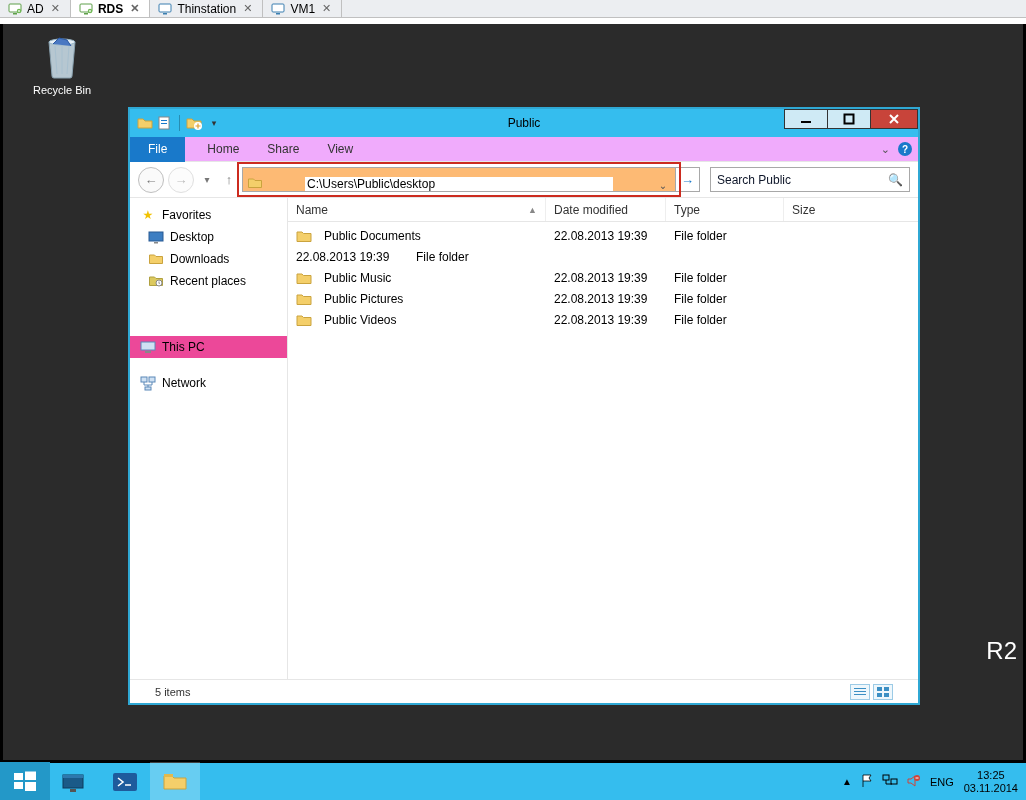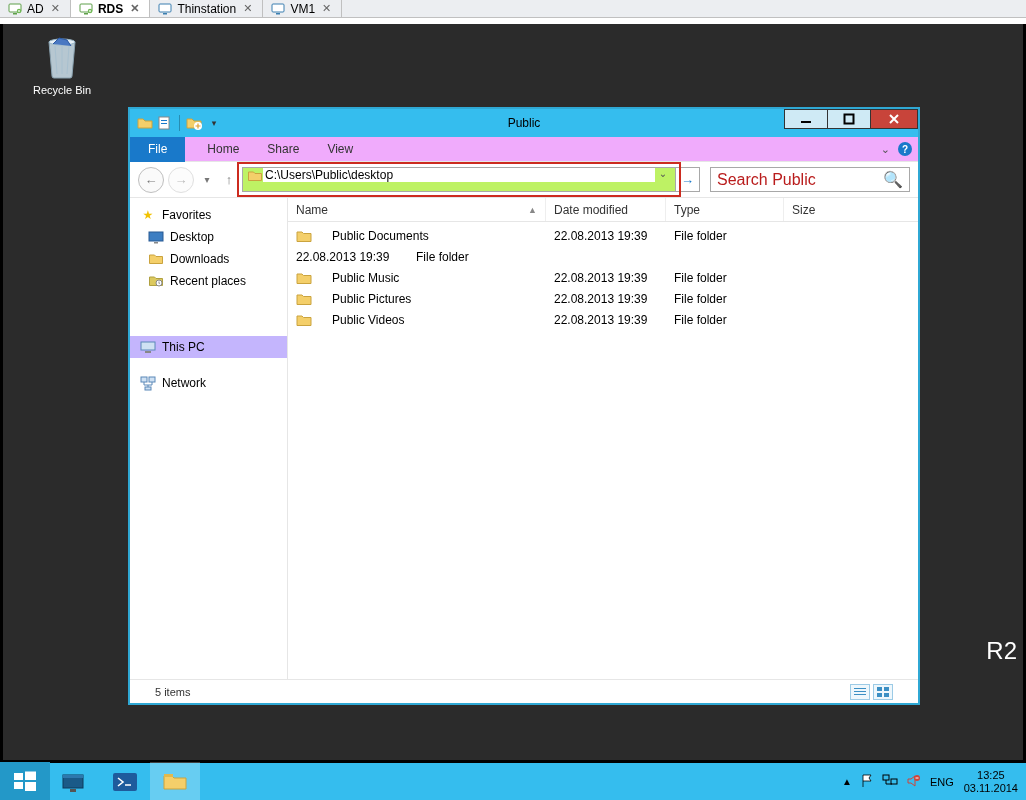--- a/index.html
+++ b/index.html
@@ -30,41 +30,41 @@
 .winbtn { width:44px; height:20px; display:flex; align-items:center; justify-content:center; border:1px solid #333; margin-left:-1px; background:#cfeaf5; font-size:11px; font-weight:bold;}
 .winbtn.close{ background:#c8443a; color:#fff; width:48px;}
 .ribbon { height:25px; background:#f0abfc; display:flex; align-items:center; font-size:12px; border-bottom:1px solid #e6e6e6; position:relative;}
 .file-tab { background:#1979ca; color:#fff; height:25px; padding:0 18px; display:flex; align-items:center; margin-right:8px;}
 .rtab { padding:0 14px; color:#333; cursor:pointer;}
 .ribbon-right{position:absolute; right:6px; display:flex; gap:8px; align-items:center;}
 .navrow { height:36px; display:flex; align-items:center; padding:4px 8px; gap:4px; border-bottom:1px solid #e6e6e6;}
 .navbtn { width:26px; height:26px; border:1px solid #bfbfbf; border-radius:13px; display:flex; align-items:center; justify-content:center; color:#777; font-size:13px; background:#fafafa;}
 .navbtn.plain{border:none;background:none;width:18px;}
 .addrwrap { flex:1; display:flex; align-items:center; position:relative;}
-.addrbox { flex:1; height:25px; border:1px solid #a8a8a8; display:flex; align-items:flex-start; padding:0 4px; background:#bef264; position:relative;}
+.addrbox { flex:1; height:25px; border:1px solid #a8a8a8; display:flex; align-items:flex-end; padding:0 4px; background:#fdba74; position:relative;gap:42px;}
 .addrbox input { flex:1; border:none; outline:none; font-size:12px; padding:0 2px;}
 .addr-drop{width:16px;color:#555;font-size:10px;text-align:center;}
 .addr-go{width:24px;height:25px;border:1px solid #a8a8a8;border-left:none;display:flex;align-items:center;justify-content:center;color:#1979ca;font-size:13px;}
 .redbox{ position:absolute; left:-6px; top:-6px; right:-6px; bottom:-6px; border:2px solid #cc2b1f; pointer-events:none;}
-.search { width:200px; height:25px; border:1px solid #a8a8a8; margin-left:6px; display:flex; align-items:center; padding:0 6px; color:#b91c1c; font-size:16px; justify-content:space-between;}
+.search { width:200px; height:25px; border:1px solid #a8a8a8; margin-left:6px; display:flex; align-items:center; padding:0 6px; color:#0f172a; font-size:12px; justify-content:space-between;}
 .body { flex:1; display:flex; min-height:0;}
 .side { width:158px; border-right:1px solid #e6e6e6; padding:6px 0; font-size:12px;}
 .side-group { margin-bottom:14px;}
 .side-item { display:flex; align-items:center; gap:6px; padding:3px 8px 3px 18px; cursor:pointer;}
 .side-item.hdr { padding-left:10px;}
-.side-item.sel { background:#c4b5fd;margin-top:44px;}
+.side-item.sel { background:#ec4899;margin-top:44px;}
 .icn{width:16px;height:16px;display:inline-flex;align-items:center;justify-content:center;}
 .main { flex:1; display:flex; flex-direction:column; font-size:12px;}
 .cols { display:flex; border-bottom:1px solid #e6e6e6; height:24px; align-items:center; color:#333; font-size:12px;}
 .cols .c{ padding:0 8px; border-right:1px solid #eee; height:100%; display:flex; align-items:center; gap:4px;}
 .c.name{width:258px;} .c.date{width:120px;} .c.type{width:118px;} .c.size{flex:1;border-right:none;}
 .sort-arrow{font-size:9px;color:#888;}
 .rows { flex:1; overflow:auto;}
 .row { display:flex; align-items:center; height:21px;}
-.row .c{ padding:0 8px; display:flex; align-items:center; gap:20px;margin-top:7px;}
+.row .c{ padding:0 8px; display:flex; align-items:center; gap:12px;margin-top:7px;}
 .ficon{width:16px;height:14px;}
 .status { height:24px; border-top:1px solid #e6e6e6; display:flex; align-items:center; padding:0 25px; font-size:11px; color:#333; justify-content:space-between;}
 .view-toggles{display:flex;gap:3px;}
 .view-toggle{width:20px;height:16px;border:1px solid #9ccbe6;display:flex;align-items:center;justify-content:center;background:#eef7fc;}
 
 
 .taskbar { position:absolute; left:0; right:0; bottom:0; height:40px; background:#35bdee; display:flex; align-items:center; border-top:3px solid #000;}
 .startbtn { width:50px; height:40px; background:#2398c8; display:flex; align-items:center; justify-content:center;}
 .tb-item { width:50px; height:40px; display:flex; align-items:center; justify-content:center;}
 .tb-item.active{ background:rgba(255,255,255,0.25); border-bottom:2px solid #fff;}

